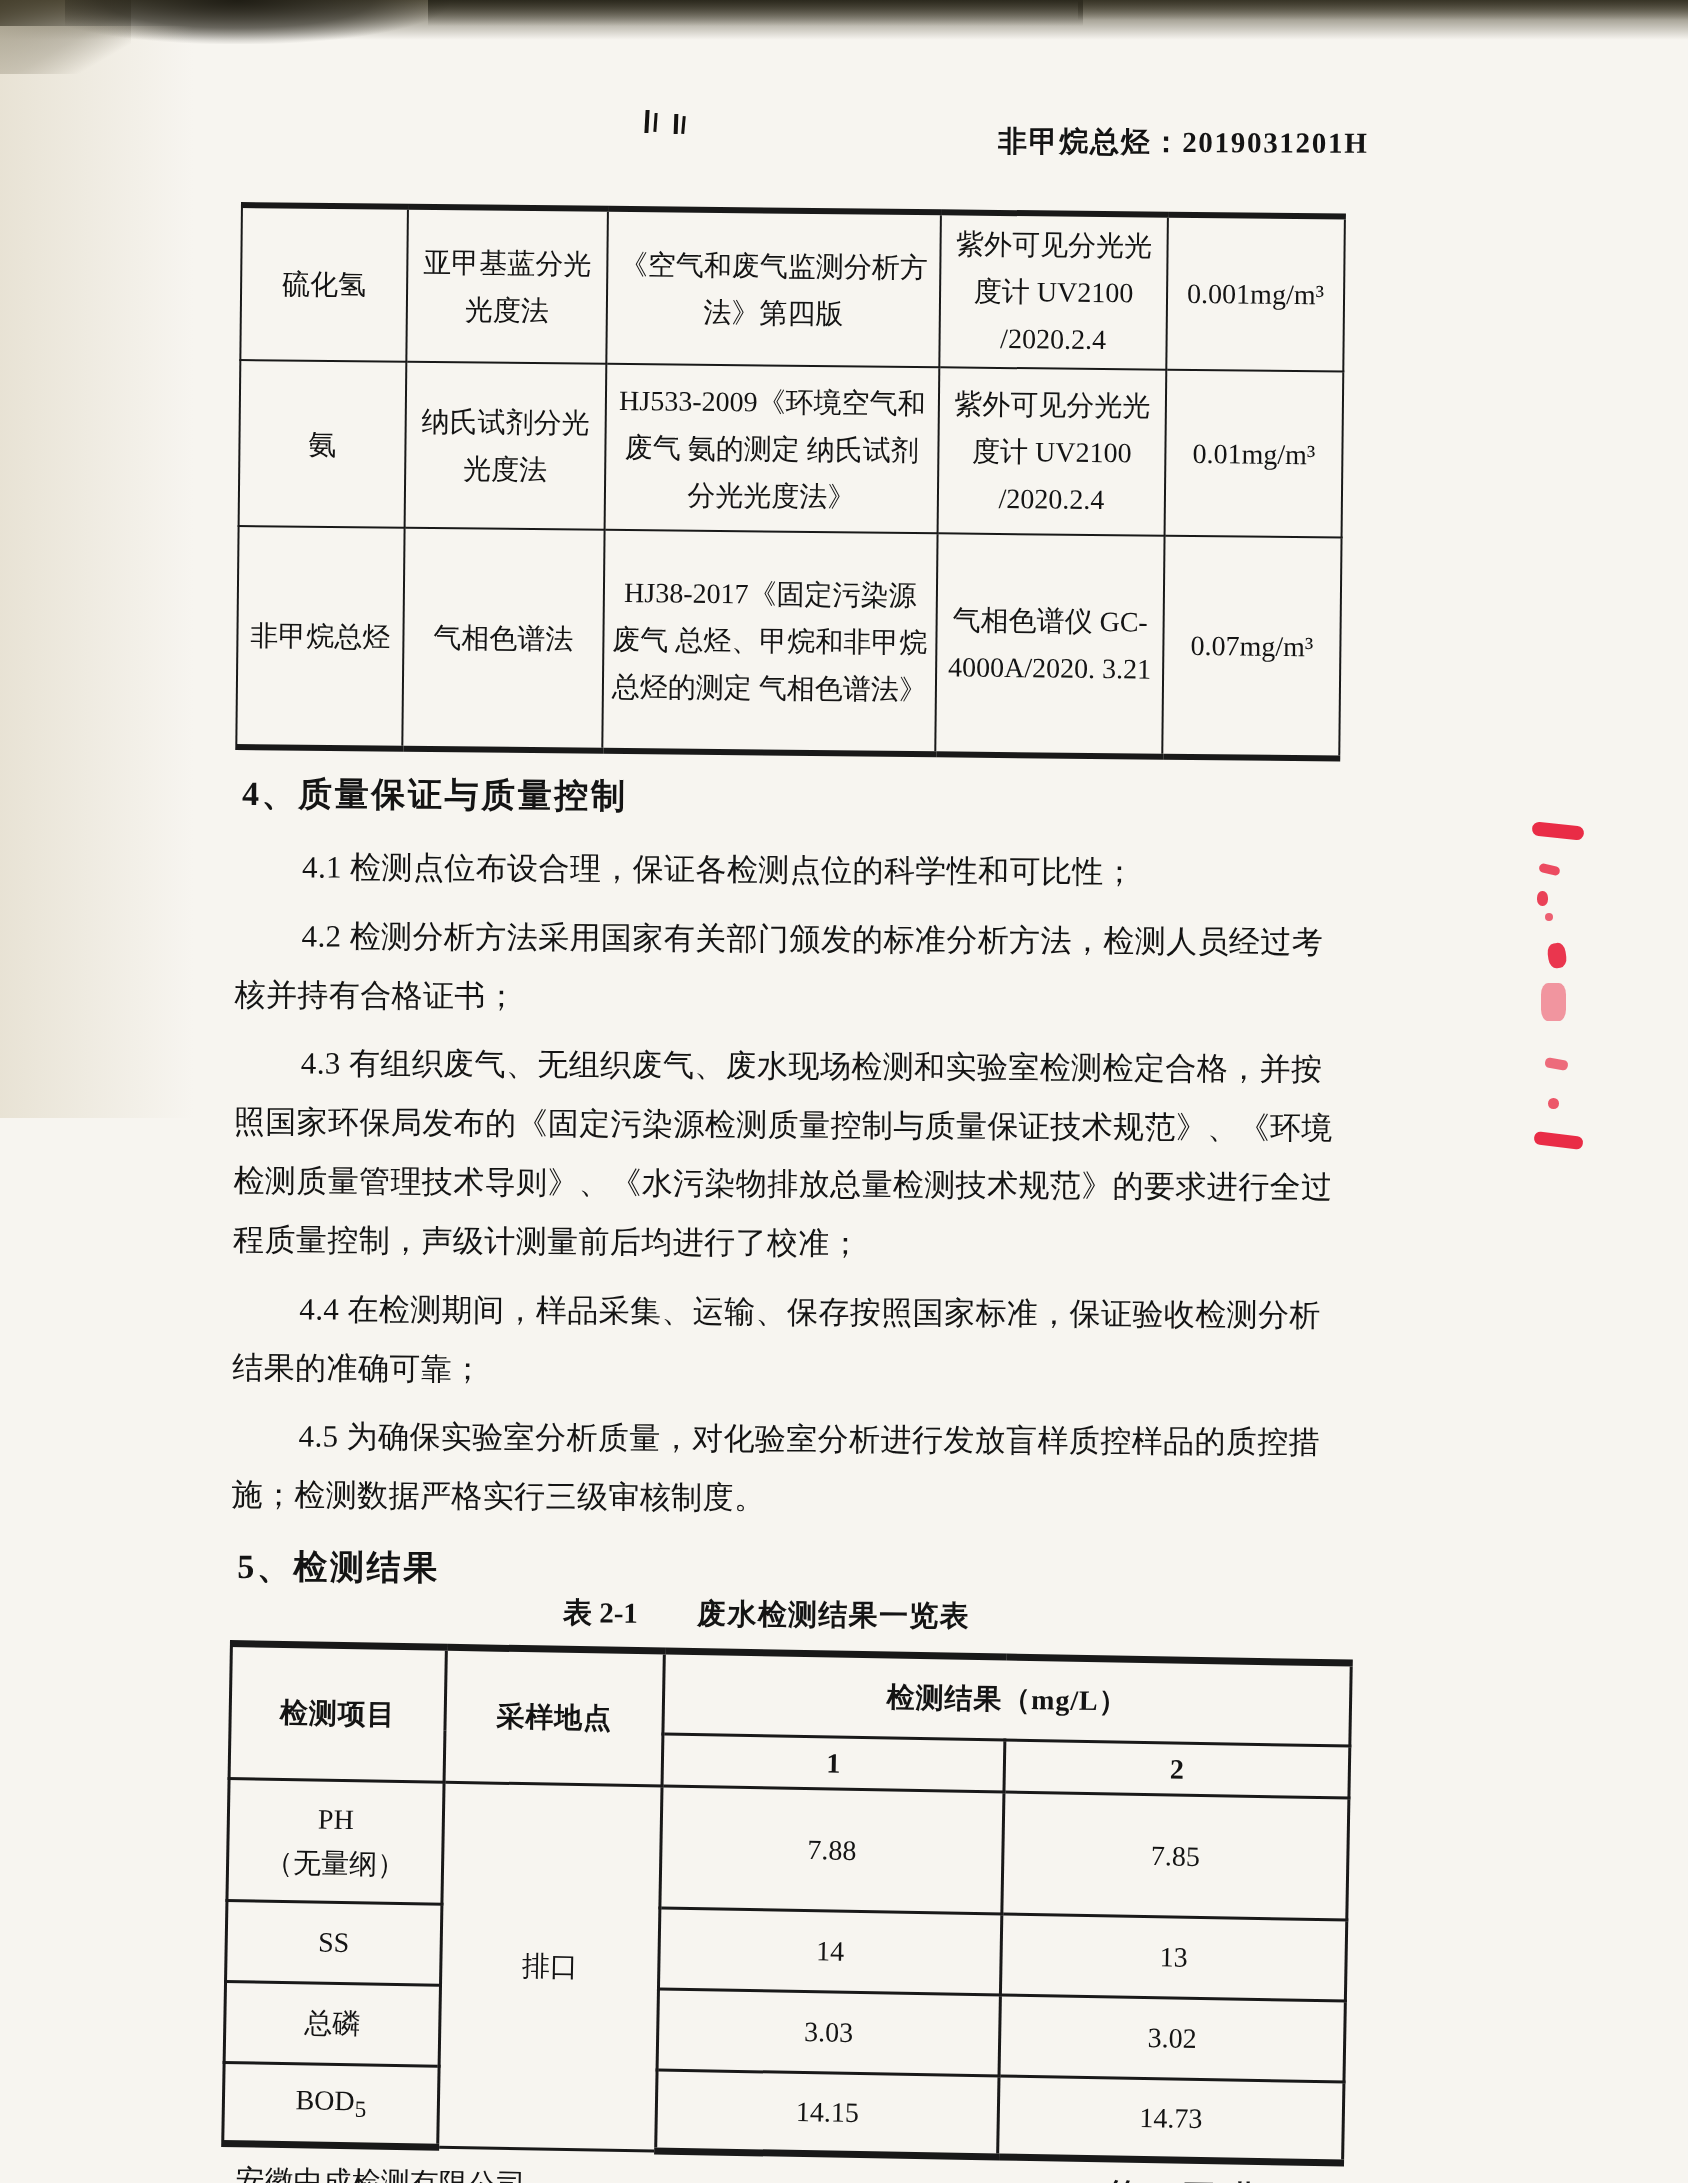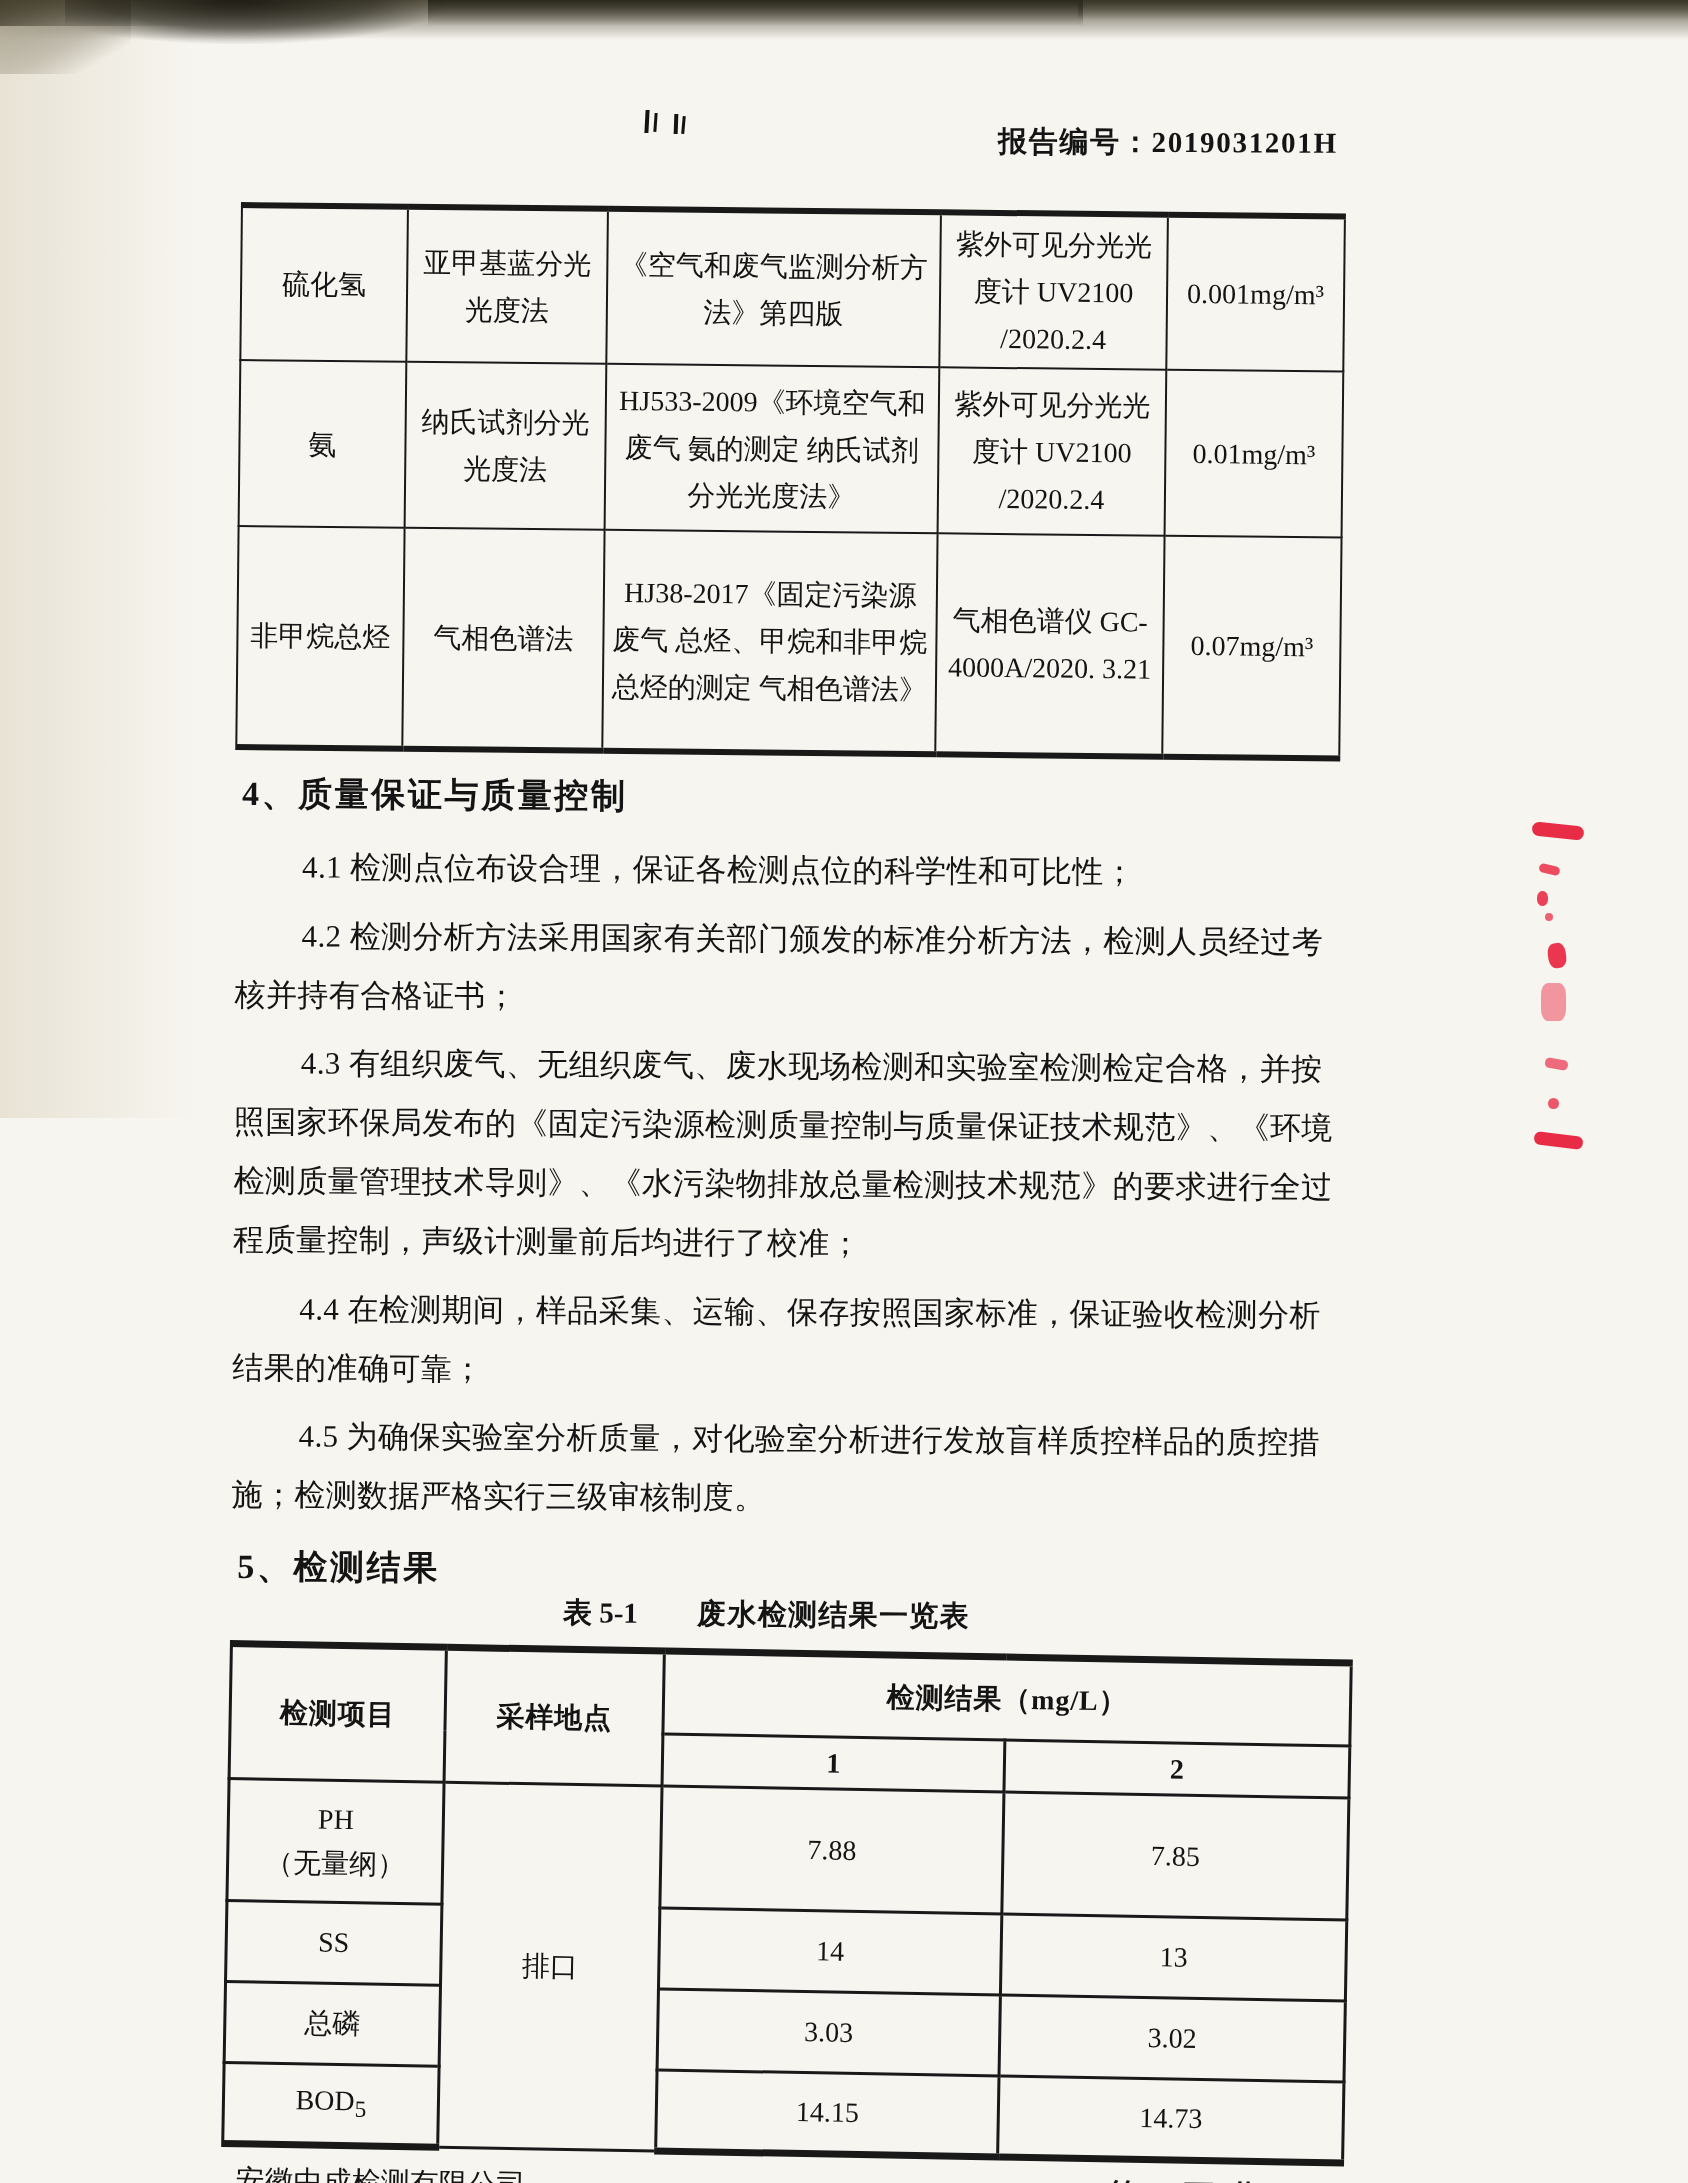--- a/index.html
+++ b/index.html
@@ -148,21 +148,21 @@
   <div class="stamp stamp-d2"></div>
   <div class="stamp stamp-d3"></div>
   <div class="stamp stamp-d4"></div>
   <div class="stamp stamp-d5"></div>
   <div class="stamp stamp-d6"></div>
   <div class="stamp stamp-d7"></div>
   <div class="stamp stamp-d8"></div>
   <div class="stamp stamp-d9"></div>
 
   <div class="report-no">
-    <span>报告编号：</span><span>2019031201H</span>
+    <span>非甲烷总烃：</span><span>2019031201H</span>
   </div>
 
   <table class="mtable">
     <colgroup>
       <col style="width:166px">
         <col style="width:200px">
         <col style="width:333px">
         <col style="width:227px">
         <col style="width:177px">
     </colgroup>
@@ -195,21 +195,21 @@
     <h2 class="sec-title">4、质量保证与质量控制</h2>
     <p>4.1 检测点位布设合理，保证各检测点位的科学性和可比性；</p>
     <p>4.2 检测分析方法采用国家有关部门颁发的标准分析方法，检测人员经过考核并持有合格证书；</p>
     <p>4.3 有组织废气、无组织废气、废水现场检测和实验室检测检定合格，并按照国家环保局发布的《固定污染源检测质量控制与质量保证技术规范》、《环境检测质量管理技术导则》、《水污染物排放总量检测技术规范》的要求进行全过程质量控制，声级计测量前后均进行了校准；</p>
     <p>4.4 在检测期间，样品采集、运输、保存按照国家标准，保证验收检测分析结果的准确可靠；</p>
     <p>4.5 为确保实验室分析质量，对化验室分析进行发放盲样质控样品的质控措施；检测数据严格实行三级审核制度。</p>
     <h2 class="sec-title sec-title-5">5、检测结果</h2>
   </div>
 
   <div class="rcaption">
-    <span>表 5-1</span>
+    <span>表 2-1</span>
     <span class="cap2">废水检测结果一览表</span>
   </div>
 
   <table class="rtable">
     <colgroup>
       <col style="width:215px">
         <col style="width:218px">
         <col style="width:342px">
         <col style="width:345px">
     </colgroup>

